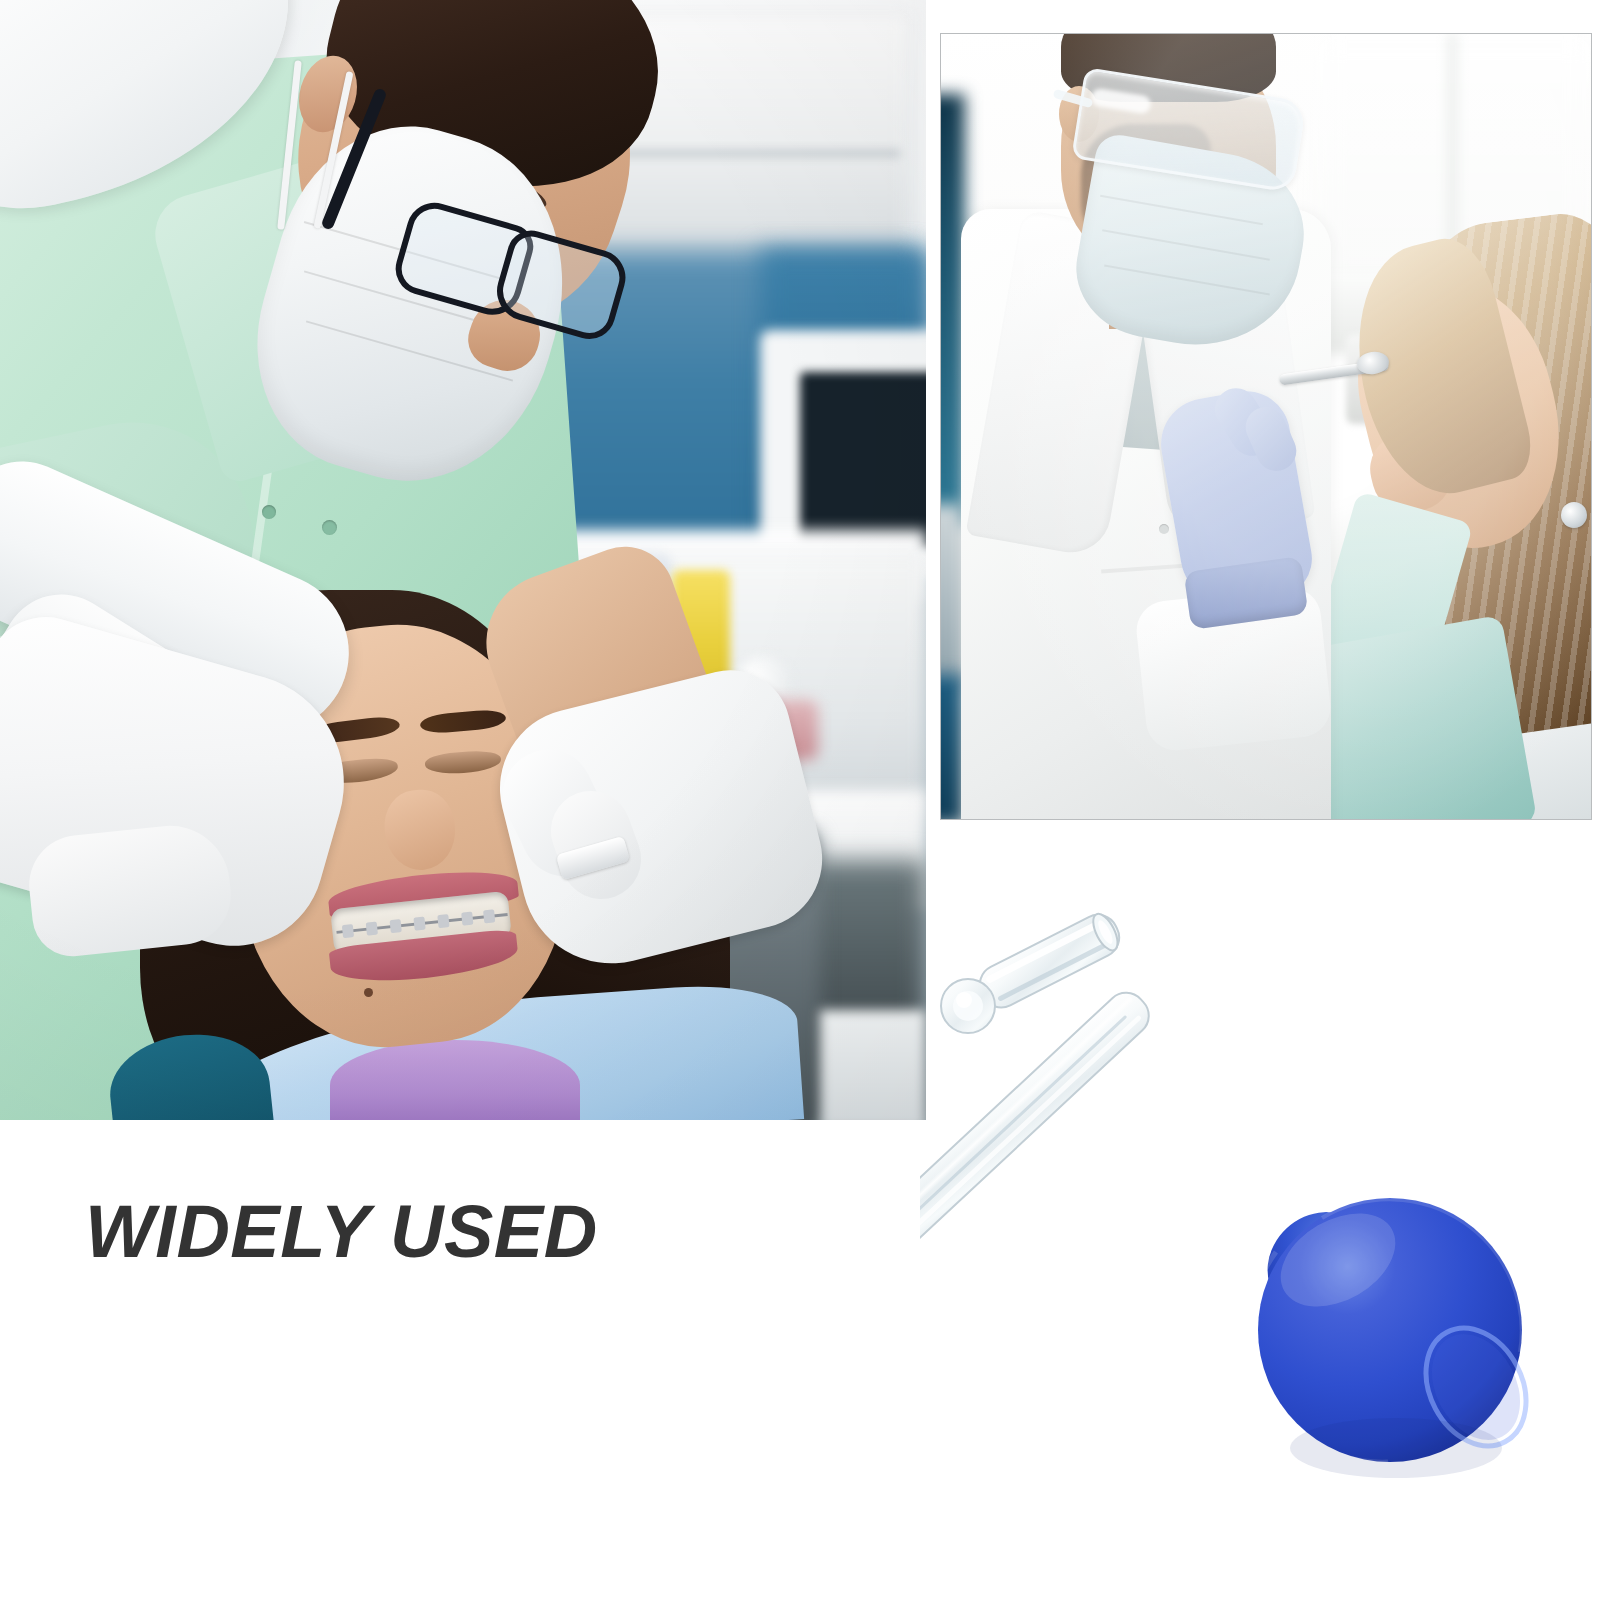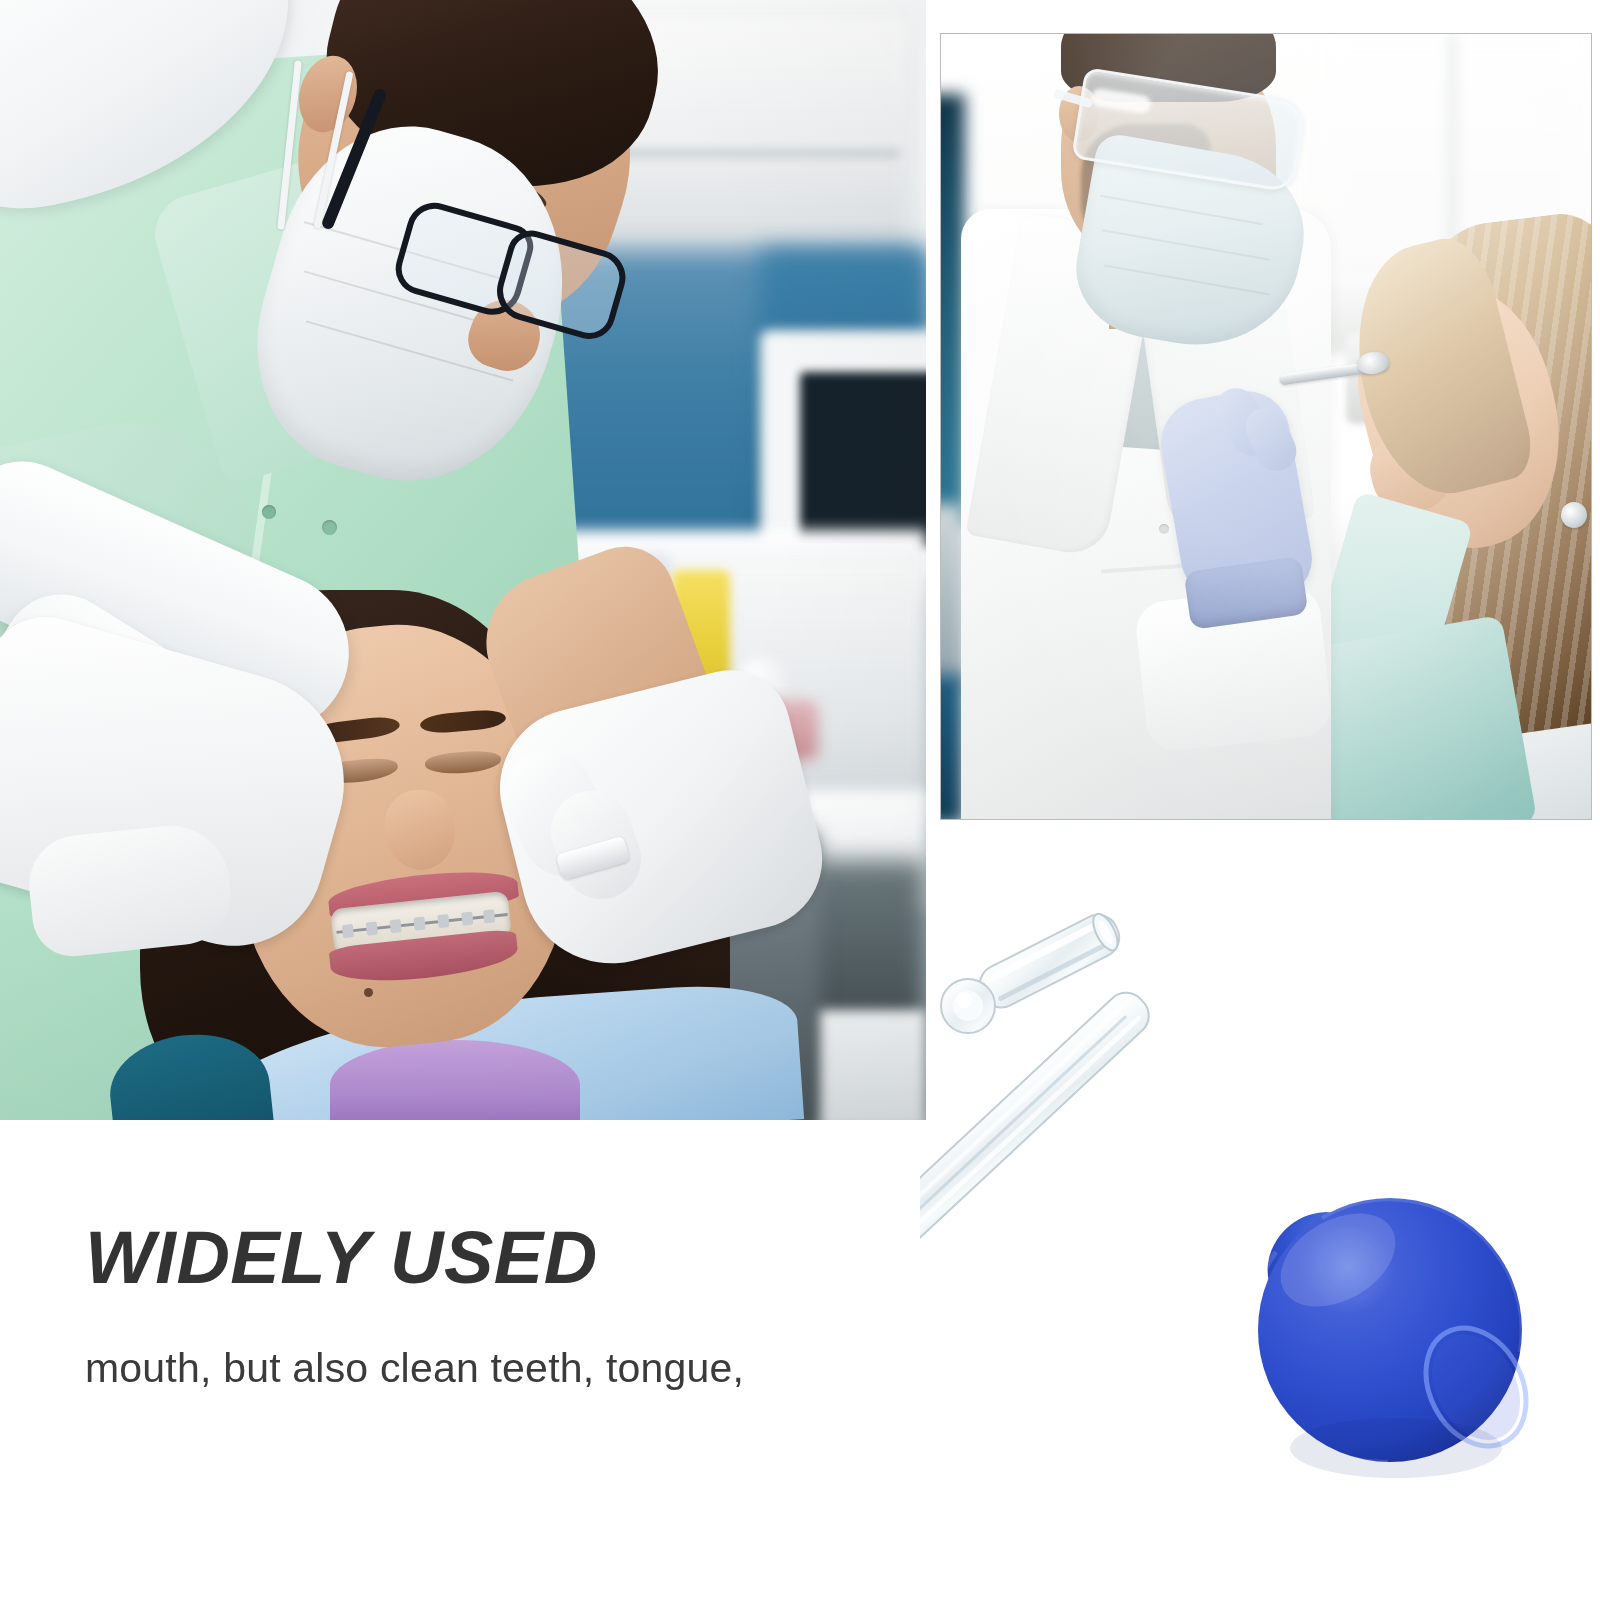--- a/index.html
+++ b/index.html
@@ -497,21 +497,20 @@
     left: 920px; top: 900px;
     width: 680px; height: 700px;
   }
   .product svg { display:block; width:100%; height:100%; }
 
   
   .text-block {
     position: absolute;
     left: 85px; top: 1195px;
     width: 800px;
-    margin-top: 26px;
   }
   .headline {
     font-family: "Liberation Sans", sans-serif;
     font-weight: 700;
     font-style: italic;
     font-size: 74px;
     line-height: 1.0;
     letter-spacing: 0.5px;
     color: #333333;
     margin: 0 0 44px 0;
@@ -754,16 +753,15 @@
 
         <ellipse cx="418" cy="360" rx="62" ry="40" transform="rotate(-30 418 360)" fill="rgba(255,255,255,0.14)"></ellipse>
 
         <ellipse cx="476" cy="548" rx="106" ry="30" fill="rgba(20,40,120,0.10)"></ellipse>
       </g>
     </svg>
   </div>
 
   <div class="text-block">
     <h1 class="headline">WIDELY USED</h1>
-    <p class="subcopy">mouth, but also clean teeth, tongue,</p>
   </div>
 
 </div>
 
 </body></html>

